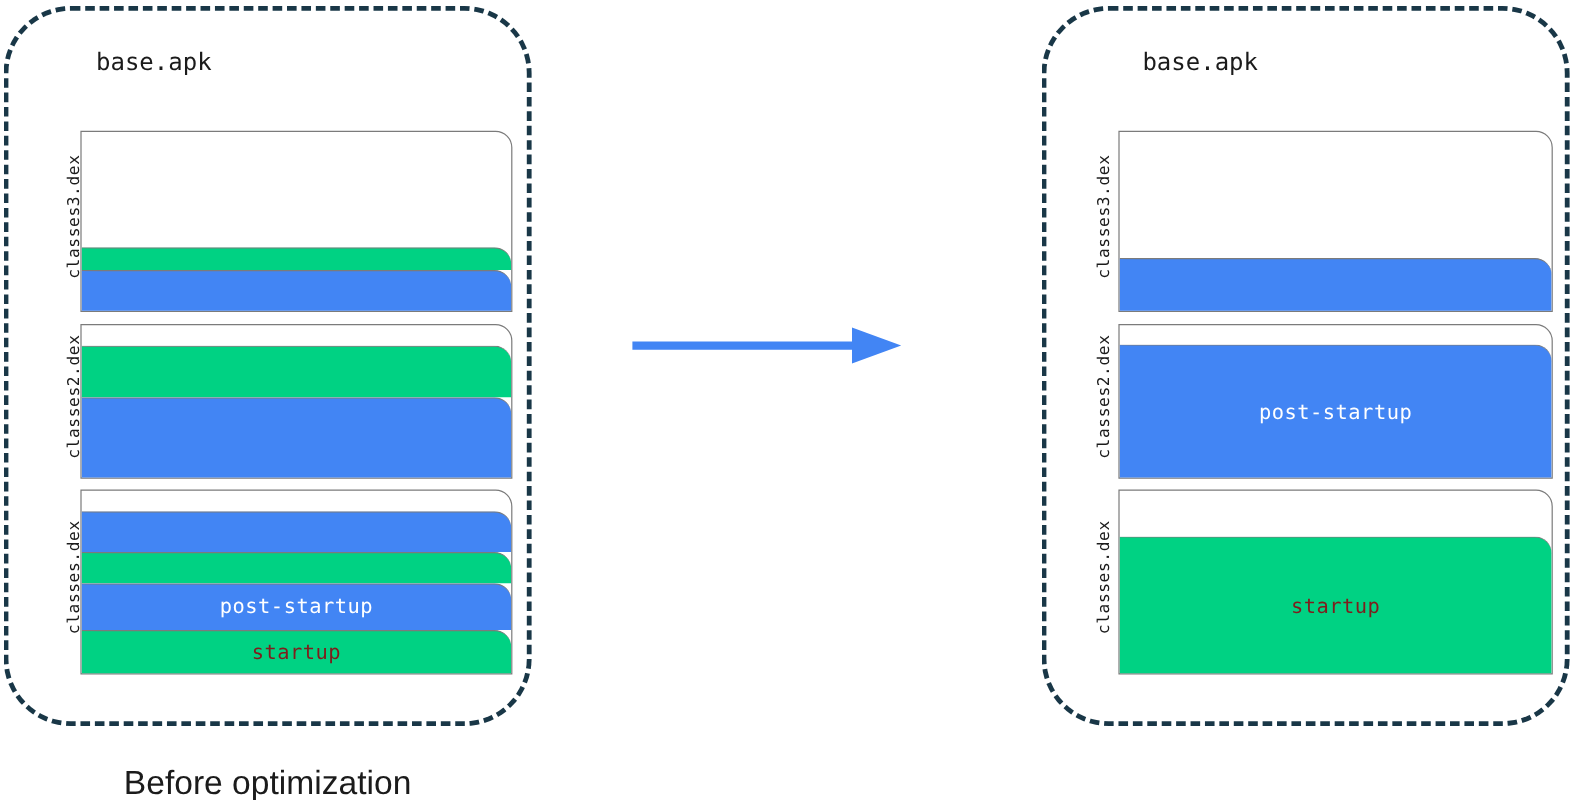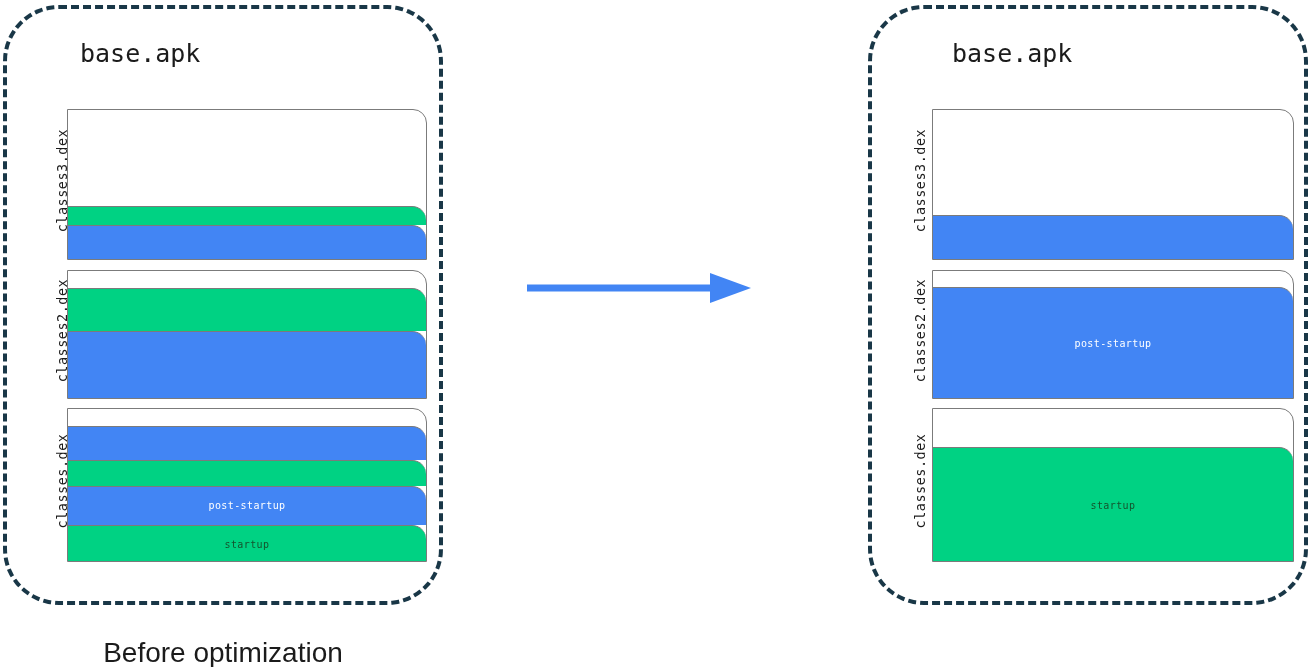--- a/index.html
+++ b/index.html
@@ -29,21 +29,21 @@
     border-radius: 56px;
     background: transparent;
   }
   #panel-before { left: 3px;   top: 5px; width: 440px; height: 600px; }
   #panel-after  { left: 868px; top: 5px; width: 440px; height: 600px; }
 
   .apk-title {
     position: absolute;
     top: 30px;
     font-family: "DejaVu Sans Mono", "Liberation Mono", monospace;
-    font-size: 25px;
+    font-size: 20px;
     color: #1b1b1b;
     letter-spacing: 0px;
     white-space: nowrap;
   }
   #panel-before .apk-title { left: 73px; }
   #panel-after  .apk-title { left: 80px; }
 
   
   .dex-group { position: absolute; }
 
@@ -71,27 +71,27 @@
     position: absolute;
     box-sizing: border-box;
     left: 0;
     right: 0;
     border-top: 1.5px solid #7b7b7b;
     border-top-right-radius: 14px;
     display: flex;
     align-items: center;
     justify-content: center;
     font-family: "DejaVu Sans Mono", "Liberation Mono", monospace;
-    font-size: 10px;
+    font-size: 17px;
     letter-spacing: 0.4px;
     overflow: hidden;
   }
   .seg.empty { border-top: none; border-top-right-radius: 0; }
   .seg.blue  { background: #4285f4; color: #ffffff; }
-  .seg.green { background: #00d283; color: #14532d; text-align: right; }
+  .seg.green { background: #00d283; color: #7f1d1d; text-align: right; }
 
   
   .arrow-wrap {
     position: absolute;
     left: 520px;
     top: 265px;
     width: 240px;
     height: 48px;
   }
 

